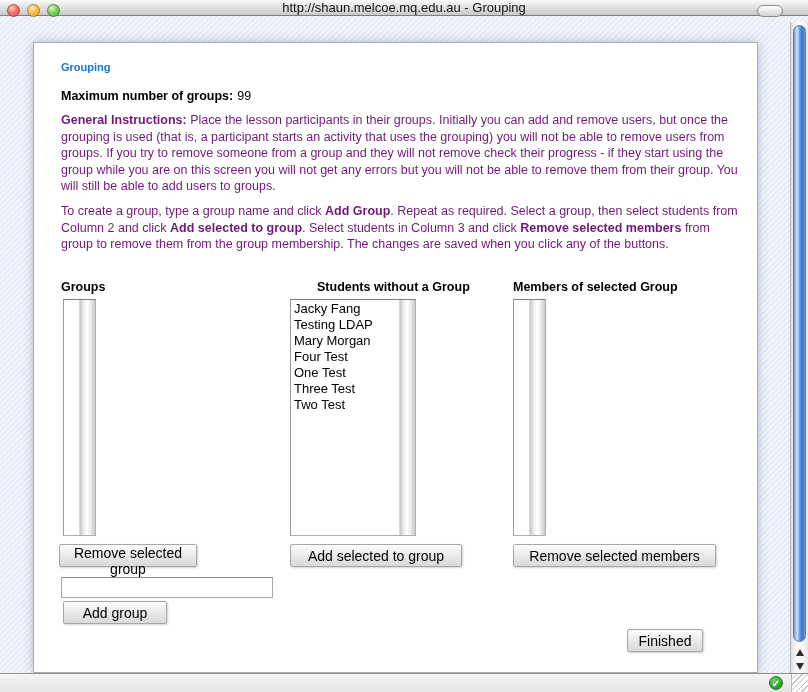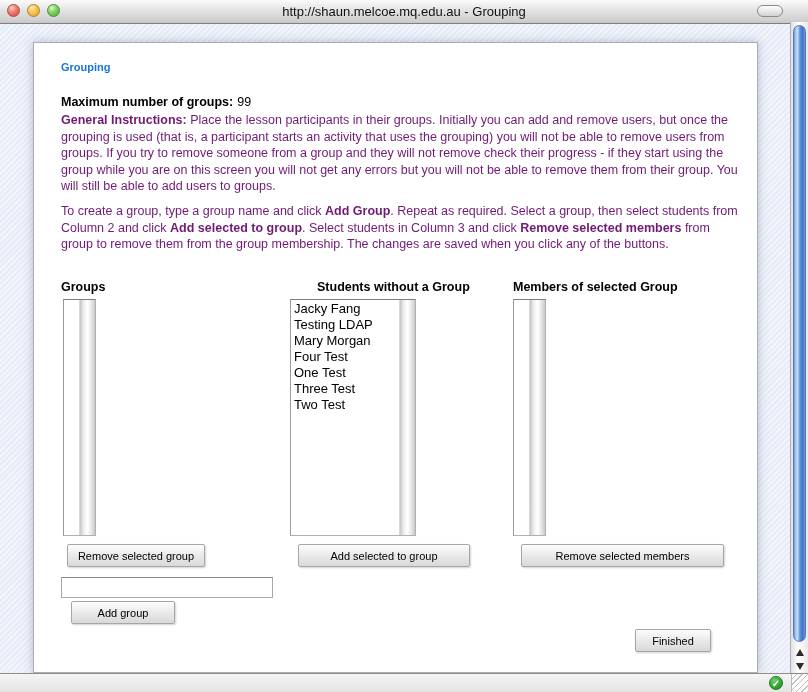--- a/index.html
+++ b/index.html
@@ -3,58 +3,58 @@
 <meta charset="utf-8">
 <style>
   * { box-sizing: border-box; margin: 0; padding: 0; }
   html,body { width:808px; height:692px; overflow:hidden; }
   body { font-family:"Liberation Sans", sans-serif; background:#fff; }
 
   .window { position:relative; width:808px; height:692px; overflow:hidden;
     background:repeating-linear-gradient(135deg,#e6ebf7 0 2px,#f2f5fb 2px 4px); }
 
   
-  .titlebar { position:absolute; top:0; left:0; right:0; height:24px;
+  .titlebar { position:absolute; top:0; left:0; right:0; height:16px;
     background:linear-gradient(180deg,#fbfbfb 0%,#e3e3e3 45%,#cfcfcf 90%,#c6c6c6 100%);
     border-bottom:1px solid #7f7f7f; display:flex; align-items:center; justify-content:center; }
   .title-text { font-size:13px; color:#111; }
   .lights { position:absolute; left:7px; top:4px; display:flex; gap:7px; }
   .light { width:13px; height:13px; border-radius:50%; display:inline-block; }
   .light.red    { background:radial-gradient(circle at 35% 28%, #ffd0c9, #f0776a 45%, #d5493c); border:1px solid #a84b41; }
   .light.yellow { background:radial-gradient(circle at 35% 28%, #ffedbe, #f8c04a 45%, #e59d2b); border:1px solid #a8812f; }
   .light.green  { background:radial-gradient(circle at 35% 28%, #d9f7c8, #7ed162 45%, #47ad32); border:1px solid #4e8a38; }
   .pill { position:absolute; right:25px; top:5px; width:26px; height:12px; border-radius:7px;
     border:1px solid #8a8a8a; background:linear-gradient(180deg,#fff,#d2d2d2); }
 
   
   .content { position:absolute; top:22px; left:0; right:18px; bottom:19px; }
   .page { position:absolute; left:33px; top:20px; width:725px; height:631px;
     background:#fff; border:1px solid #a8adb8; box-shadow:0 0 9px rgba(110,120,150,.45); }
 
   .page-title { position:absolute; left:27px; top:18px; font-size:11px; font-weight:bold; }
-  .maxgroups { position:absolute; left:27px; top:52px; font-size:12.5px; }
+  .maxgroups { position:absolute; left:27px; top:46px; font-size:12.5px; }
   .maxgroups b { margin-right:4px; }
   .para { position:absolute; left:27px; width:680px; font-size:12.5px; line-height:16.5px; color:#701a75; }
   .para.p1 { top:69px; }
   .para.p2 { top:160px; }
 
   .col-label { position:absolute; top:237px; font-size:12.5px; font-weight:bold; }
 
   .listbox { position:absolute; top:256px; height:237px; background:#fff;
     border:1px solid #b0b0b0; border-top-color:#7e7e7e; border-left-color:#9a9a9a; }
   .lb-items { position:absolute; left:1px; top:1px; right:17px; bottom:1px; overflow:hidden; }
   .list-item { font-size:13px; line-height:16px; padding-left:2px; white-space:nowrap; }
   .lb-scroll { position:absolute; top:0; bottom:0; right:0; width:16px;
     background:linear-gradient(90deg,#c6c6c6 0%,#eee 25%,#fff 50%,#ededed 70%,#c9c9c9 100%);
     border-left:1px solid #d8d8d8; }
 
-  .btn { position:absolute; height:23px; font-family:"Liberation Sans",sans-serif; font-size:11px;
+  .btn { position:absolute; height:23px; font-family:"Liberation Sans",sans-serif; font-size:14px;
     color:#000; background:linear-gradient(180deg,#fdfdfd,#e8e8e8 55%,#d9d9d9);
     border:1px solid #a6a6a6; border-radius:2px; box-shadow:1px 1px 2px rgba(0,0,0,.18);
-    text-align:center;margin-left:8px; }
+    text-align:center; }
 
   .btn-remove-group   { left:25px;  top:501px; width:138px; }
   .btn-add-selected   { left:256px; top:501px; width:172px; }
   .btn-remove-members { left:479px; top:501px; width:203px; }
   .btn-add-group      { left:29px;  top:558px; width:104px; }
   .btn-finished       { left:593px; top:586px; width:76px;  }
 
   .group-input { position:absolute; left:27px; top:534px; width:212px; height:21px;
     border:1px solid #a9a9a9; border-top-color:#8a8a8a; font-size:13px; padding:0 3px; }
 

